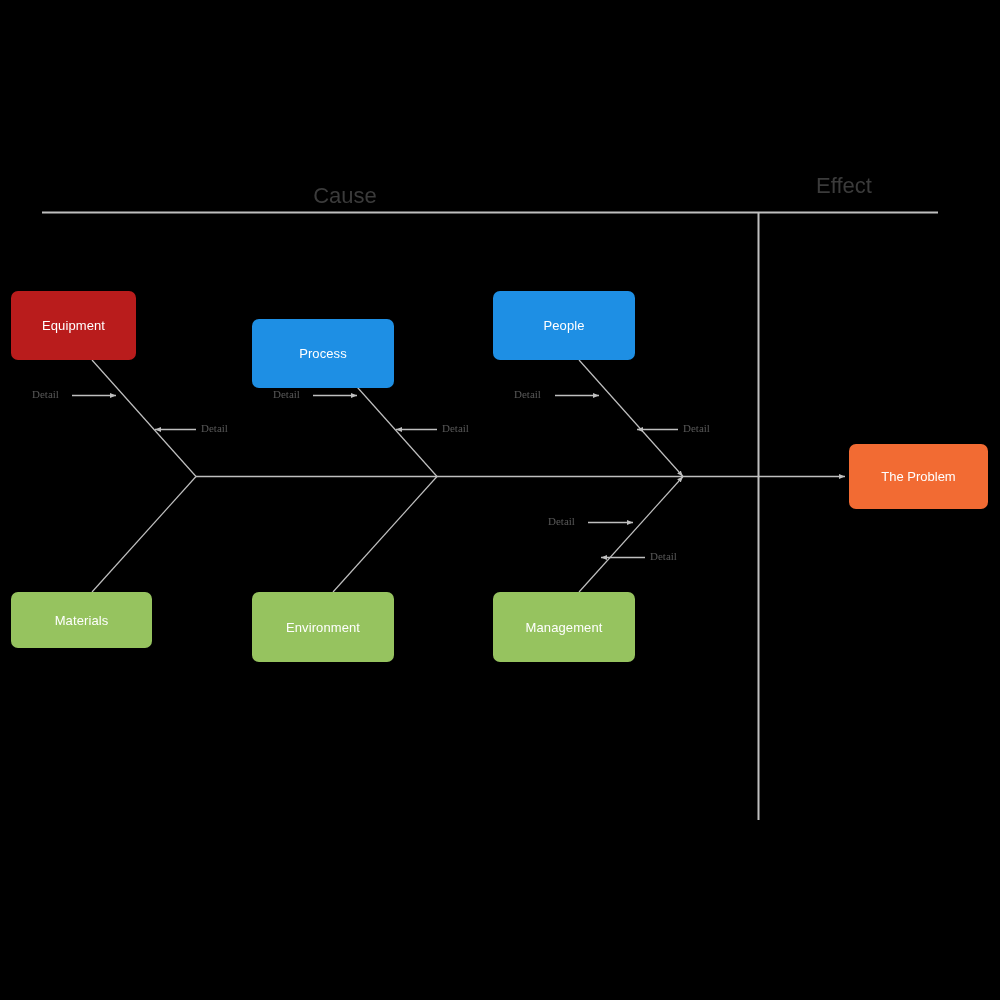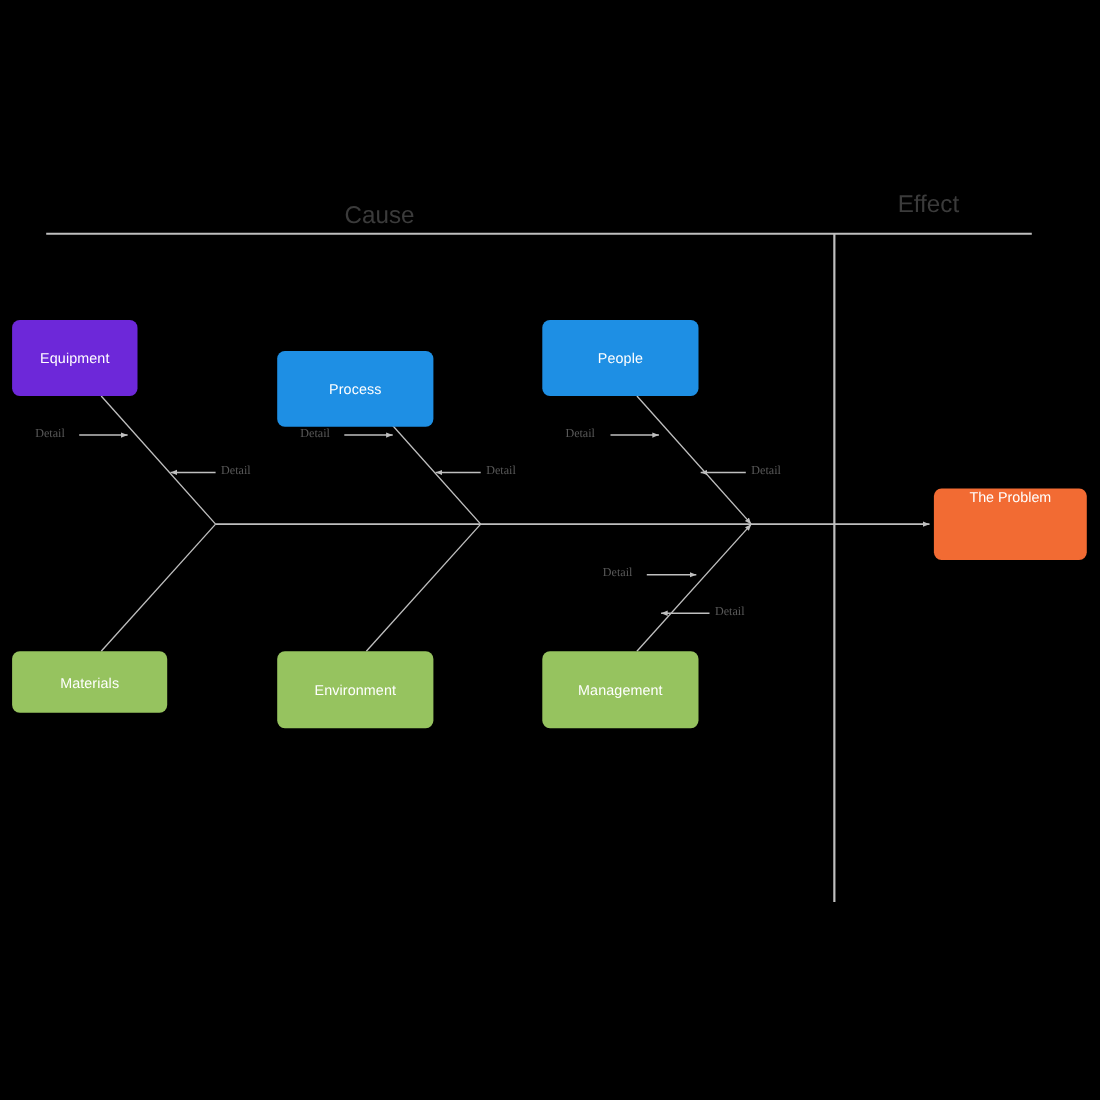--- a/index.html
+++ b/index.html
@@ -30,20 +30,21 @@
     border-radius: 7px;
     color: #ffffff;
     font-size: 13px;
     font-family: "Liberation Sans", sans-serif;
     letter-spacing: 0.1px;
     box-sizing: border-box;
   }
   .effect-box {
     position: absolute;
     display: flex;
+    align-items: center;
     justify-content: center;
     border-radius: 7px;
     color: #ffffff;
     font-size: 13px;
     font-family: "Liberation Sans", sans-serif;
     box-sizing: border-box;
   }
   .header-label {
     position: absolute;
     color: #3b3b3b;
@@ -100,21 +101,21 @@
     <line x1="555" y1="395.5" x2="599" y2="395.5" stroke="#BFBFBF" stroke-width="1.4" marker-end="url(#arrow-r)"></line>
     <line x1="678" y1="429.5" x2="637" y2="429.5" stroke="#BFBFBF" stroke-width="1.4" marker-end="url(#arrow-l)"></line>
 
     <line x1="588" y1="522.5" x2="633" y2="522.5" stroke="#BFBFBF" stroke-width="1.4" marker-end="url(#arrow-r)"></line>
     <line x1="645" y1="557.5" x2="601" y2="557.5" stroke="#BFBFBF" stroke-width="1.4" marker-end="url(#arrow-l)"></line>
   </svg>
 
   <div class="header-label" style="left:345px; top:183px;text-align:right;">Cause</div>
   <div class="header-label" style="left:844px; top:173px;">Effect</div>
 
-  <div class="cat-box" style="left:11px; top:291px; width:114px; height:69px; background:#6d28d9;">
+  <div class="cat-box" style="left:11px; top:291px; width:125px; height:69px; background:#b91c1c;">
     <span>Equipment</span>
   </div>
   <div class="cat-box" style="left:252px; top:291px; width:142px; height:69px; background:#1E8FE4;margin-top:28px;">
     <span>Process</span>
   </div>
   <div class="cat-box" style="left:493px; top:291px; width:142px; height:69px; background:#1E8FE4;">
     <span>People</span>
   </div>
 
   <div class="cat-box" style="left:11px; top:592px; width:141px; height:56px; background:#96C35F;">

